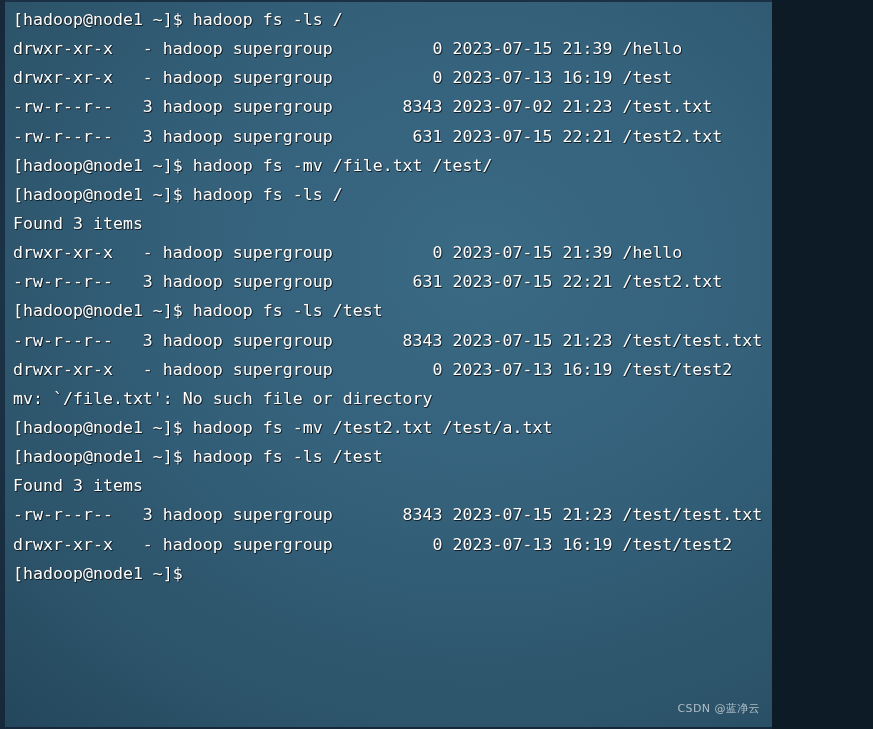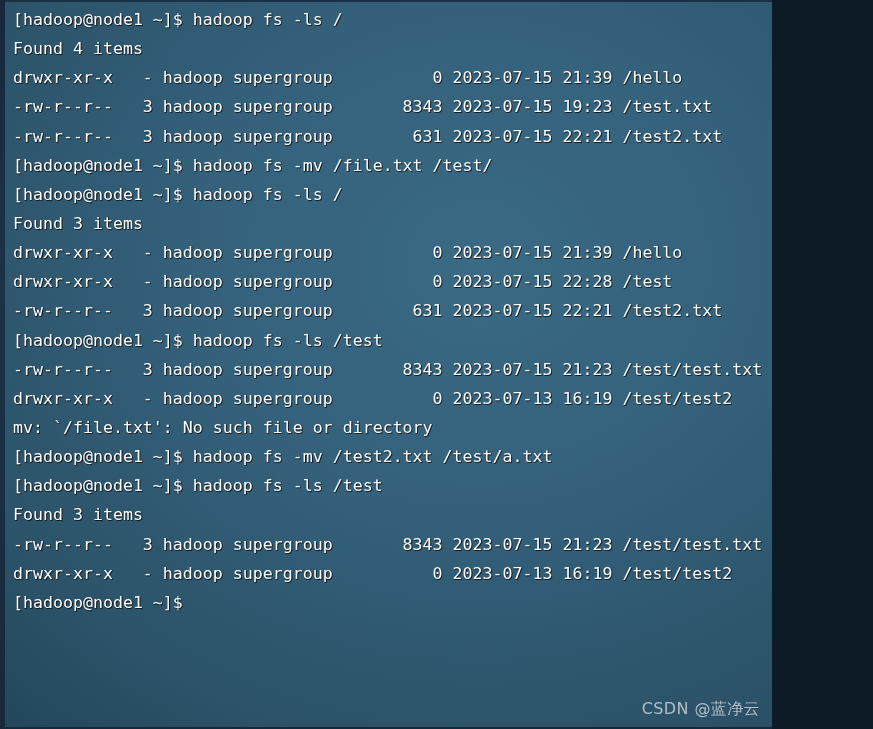--- a/index.html
+++ b/index.html
@@ -78,21 +78,21 @@
     text-shadow:
       1px 1px 0 rgba(0,0,0,0.55),
       1px 0 0 rgba(0,0,0,0.30),
       0 1px 0 rgba(0,0,0,0.30);
   }
   #watermark {
     position: absolute;
     right: 12px;
     bottom: 6px;
     font-family: "DejaVu Sans", "Liberation Sans", sans-serif;
-    font-size: 16px;
+    font-size: 11px;
     color: #c3ccd4;
     opacity: .88;
     letter-spacing: .4px;
     z-index: 5;
     white-space: pre;
   }
 </style>
 </head>
 <body>
 
@@ -101,29 +101,28 @@
   <div id="edge-top"></div>
   <div id="edge-left"></div>
   <div id="edge-bottom"></div>
 
   <div id="top-sliver">
     
   </div>
 
   <div id="screen">
       <div class="line">[hadoop@node1 ~]$ hadoop fs -ls /</div>
-      <div class="line">Found 4 items</div>
       <div class="line">drwxr-xr-x   - hadoop supergroup          0 2023-07-15 21:39 /hello</div>
-      <div class="line">-rw-r--r--   3 hadoop supergroup       8343 2023-07-15 19:23 /test.txt</div>
+      <div class="line">drwxr-xr-x   - hadoop supergroup          0 2023-07-13 16:19 /test</div>
+      <div class="line">-rw-r--r--   3 hadoop supergroup       8343 2023-07-02 21:23 /test.txt</div>
       <div class="line">-rw-r--r--   3 hadoop supergroup        631 2023-07-15 22:21 /test2.txt</div>
       <div class="line">[hadoop@node1 ~]$ hadoop fs -mv /file.txt /test/</div>
       <div class="line">[hadoop@node1 ~]$ hadoop fs -ls /</div>
       <div class="line">Found 3 items</div>
       <div class="line">drwxr-xr-x   - hadoop supergroup          0 2023-07-15 21:39 /hello</div>
-      <div class="line">drwxr-xr-x   - hadoop supergroup          0 2023-07-15 22:28 /test</div>
       <div class="line">-rw-r--r--   3 hadoop supergroup        631 2023-07-15 22:21 /test2.txt</div>
       <div class="line">[hadoop@node1 ~]$ hadoop fs -ls /test</div>
       <div class="line">-rw-r--r--   3 hadoop supergroup       8343 2023-07-15 21:23 /test/test.txt</div>
       <div class="line">drwxr-xr-x   - hadoop supergroup          0 2023-07-13 16:19 /test/test2</div>
       <div class="line">mv: `/file.txt': No such file or directory</div>
       <div class="line">[hadoop@node1 ~]$ hadoop fs -mv /test2.txt /test/a.txt</div>
       <div class="line">[hadoop@node1 ~]$ hadoop fs -ls /test</div>
       <div class="line">Found 3 items</div>
       <div class="line">-rw-r--r--   3 hadoop supergroup       8343 2023-07-15 21:23 /test/test.txt</div>
       <div class="line">drwxr-xr-x   - hadoop supergroup          0 2023-07-13 16:19 /test/test2</div>

